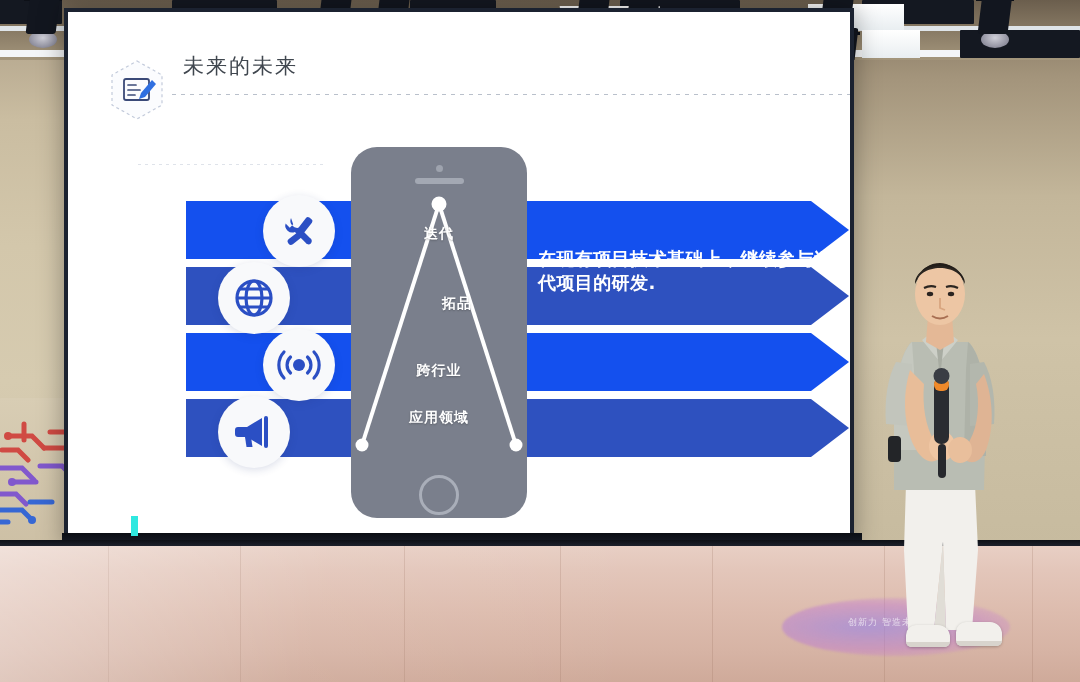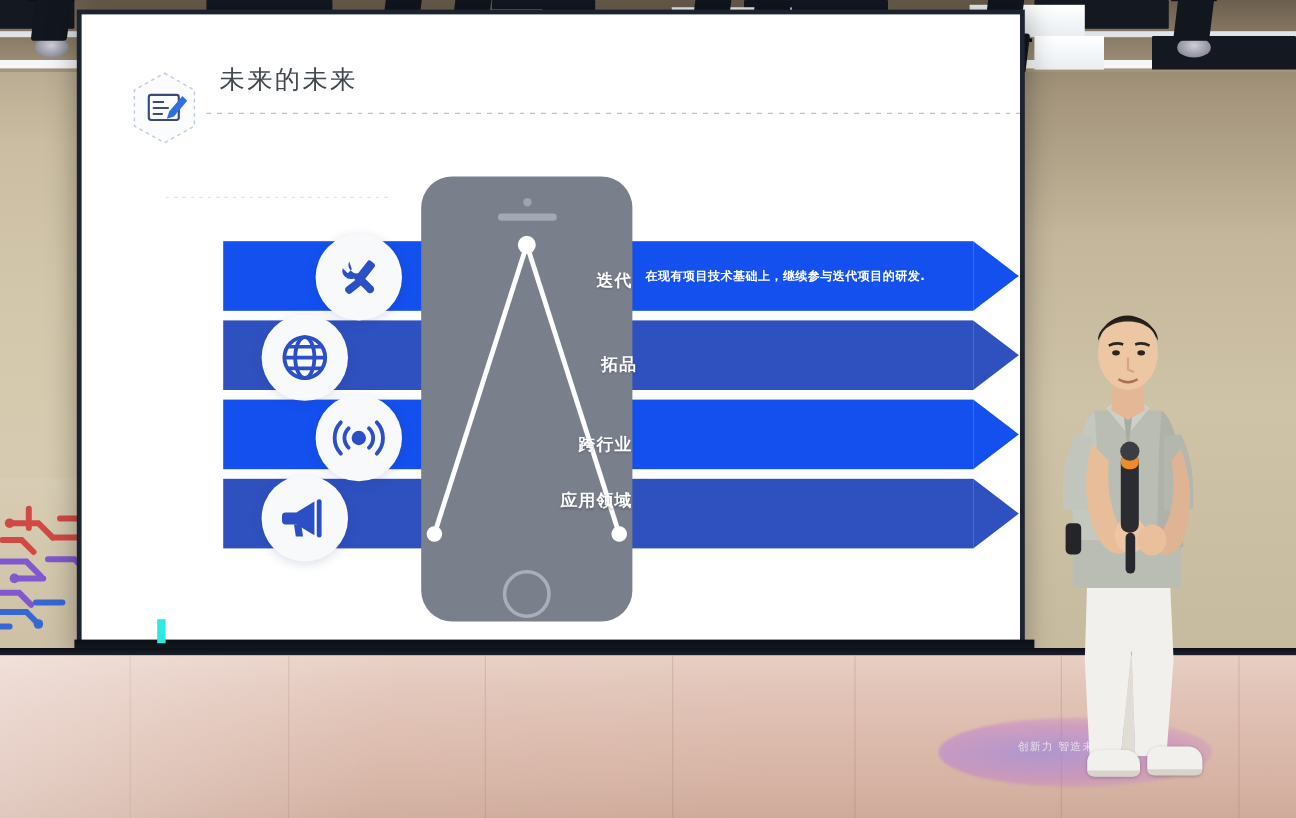--- a/index.html
+++ b/index.html
@@ -125,22 +125,23 @@
     position:absolute; left:743px; width:0; height:0;
     border-top:29px solid transparent; border-bottom:29px solid transparent;
   }
   .band-head.h1 { top:189px; border-left:38px solid #1450ee; }
   .band-head.h2 { top:255px; border-left:38px solid #2e51bf; }
   .band-head.h3 { top:321px; border-left:38px solid #1450ee; }
   .band-head.h4 { top:387px; border-left:38px solid #2e51bf; }
 
   .band-text {
     position:absolute; left:470px; width:300px;
-    font-size:10px; font-weight:700; color:#ffffff; letter-spacing:.4px;
+    font-size:18px; font-weight:700; color:#ffffff; letter-spacing:.4px;
     font-family:"DejaVu Sans","Liberation Sans",sans-serif;
+    margin-top:24px;
   }
   .band-text.t1 { top:211px; }
 
   
   .icon-circle {
     position:absolute; width:72px; height:72px; border-radius:50%;
     background:#f8f9fb; box-shadow:0 2px 9px rgba(30,50,120,.16);
     display:flex; align-items:center; justify-content:center;
   }
   .ic1 { left:195px; top:183px; }
@@ -154,21 +155,21 @@
     background:#7a7f8c; border-radius:26px;
   }
   .phone-cam { position:absolute; left:85px; top:18px; width:7px; height:7px; border-radius:50%; background:#9ea3ae; }
   .phone-speaker { position:absolute; left:64px; top:31px; width:49px; height:6px; border-radius:3px; background:#a3a8b3; }
   .phone-home {
     position:absolute; left:68px; top:328px; width:40px; height:40px;
     border-radius:50%; border:3px solid #a9aeb9;
   }
 
   .phone-label {
-    position:absolute; width:176px; text-align:right; color:#ffffff;
+    position:absolute; width:176px; text-align:center; color:#ffffff;
     font-size:14px; font-weight:700; letter-spacing:1px;
     font-family:Liberation Sans, sans-serif;
     text-shadow:0 1px 2px rgba(0,0,0,.25);
   }
   .pl1 { top:213px; } .pl2 { top:283px; } .pl3 { top:350px; } .pl4 { top:397px; }
 
   
   .floor {
     position:absolute; left:0; top:546px; width:1080px; height:136px;
     background:linear-gradient(180deg,#e8cfc4 0%,#e3c6ba 18%,#ddbcae 48%,#d6b3a4 78%,#cfaa9a 100%);
@@ -391,21 +392,21 @@
 
       <svg style="position:absolute; left:0; top:0; width:782px; height:528px; pointer-events:none;">
         <line x1="371" y1="192" x2="294" y2="433" stroke="#ffffff" stroke-width="4"></line>
         <line x1="371" y1="192" x2="448" y2="433" stroke="#ffffff" stroke-width="4"></line>
         <circle cx="371" cy="192" r="7.5" fill="#ffffff"></circle>
         <circle cx="294" cy="433" r="6.5" fill="#ffffff"></circle>
         <circle cx="448" cy="433" r="6.5" fill="#ffffff"></circle>
       </svg>
 
       <div class="phone-label pl1" style="left:283px;">迭代</div>
-      <div class="phone-label pl2" style="left:287px;">拓品</div>
+      <div class="phone-label pl2" style="left:301px;">拓品</div>
       <div class="phone-label pl3" style="left:283px;">跨行业</div>
       <div class="phone-label pl4" style="left:283px;">应用领域</div>
 
     </div>
   </div>
   <div class="screen-bottom-bezel"></div>
   <div class="screen-cyan-tick"></div>
 
   <div class="stage-lip"></div>
   <div class="floor">

